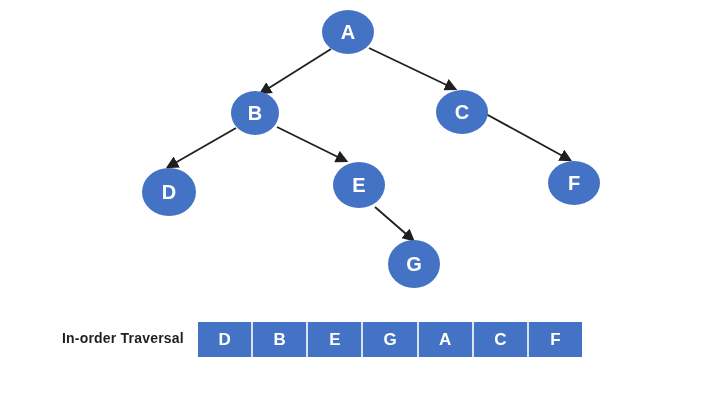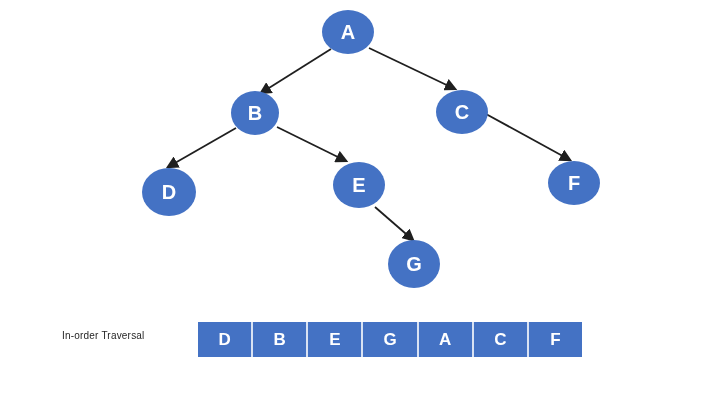--- a/index.html
+++ b/index.html
@@ -20,22 +20,22 @@
   .node-label {
     font-family: "Liberation Sans", sans-serif;
     font-weight: bold;
     font-size: 20px;
     fill: #ffffff;
   }
   .traversal-label {
     position: absolute;
     left: 62px;
     top: 330px;
-    font-size: 10px;
-    font-weight: normal;
+    font-size: 14px;
+    font-weight: bold;
     color: #1f1f1f;
     letter-spacing: 0.2px;
   }
   .traversal-row {
     position: absolute;
     left: 198px;
     top: 322px;
     width: 384px;
     height: 35px;
     display: flex;

